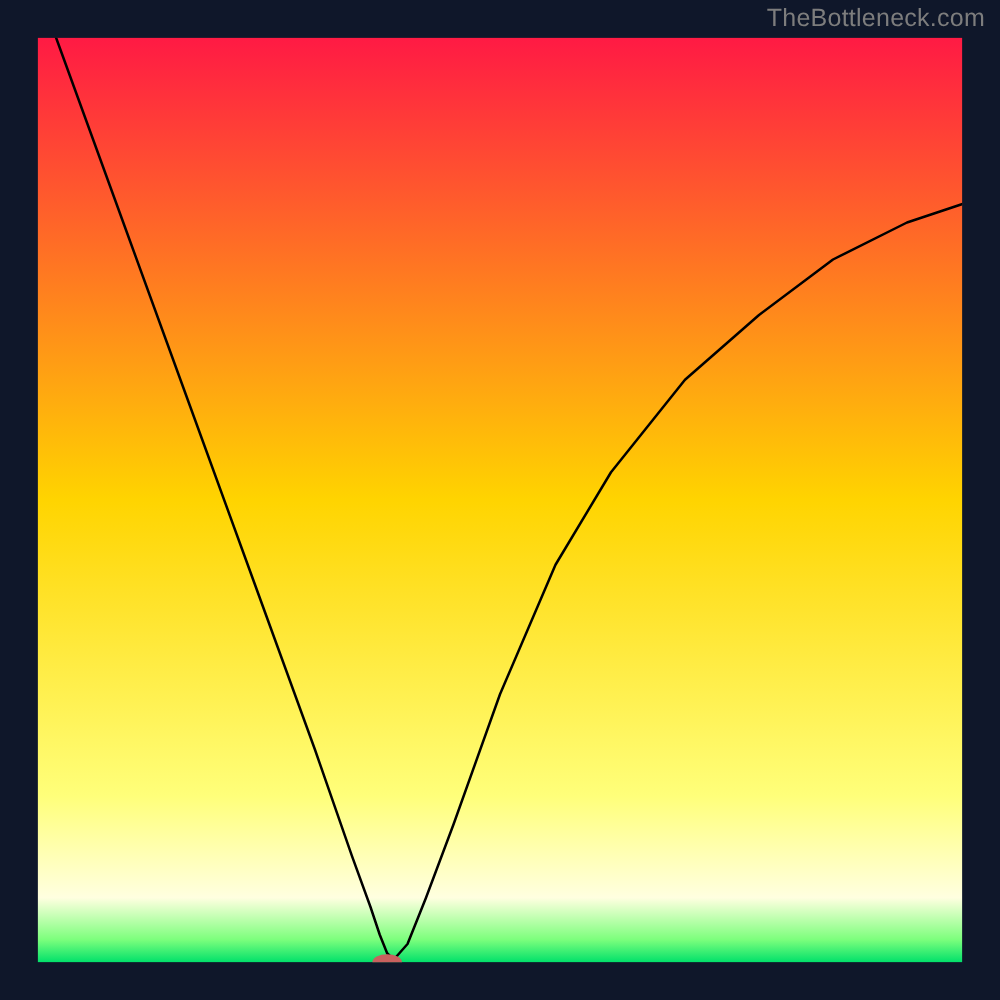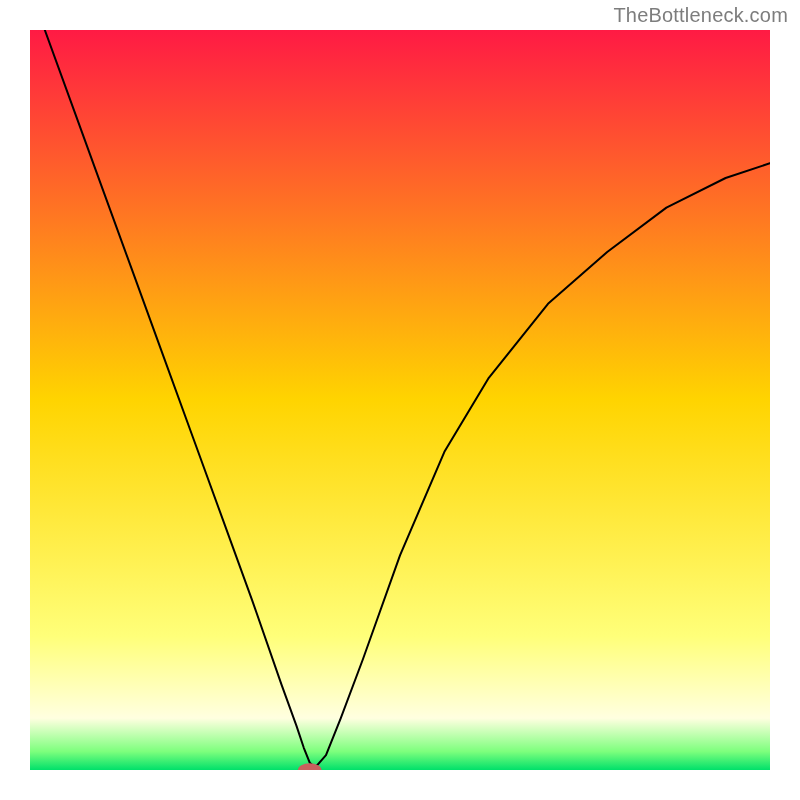--- a/index.html
+++ b/index.html
@@ -9,21 +9,21 @@
     height: 800px;
     background: #000;
     overflow: hidden;
     font-family: Arial, Helvetica, sans-serif;
   }
   .frame {
     position: absolute;
     top: 0; left: 0;
     width: 800px;
     height: 800px;
-    background: #ffffff;
+    background: #0f172a;
   }
   .plot-area {
     position: absolute;
     top: 30px;
     left: 30px;
     width: 740px;
     height: 740px;
     overflow: hidden;
   }
   .watermark {

